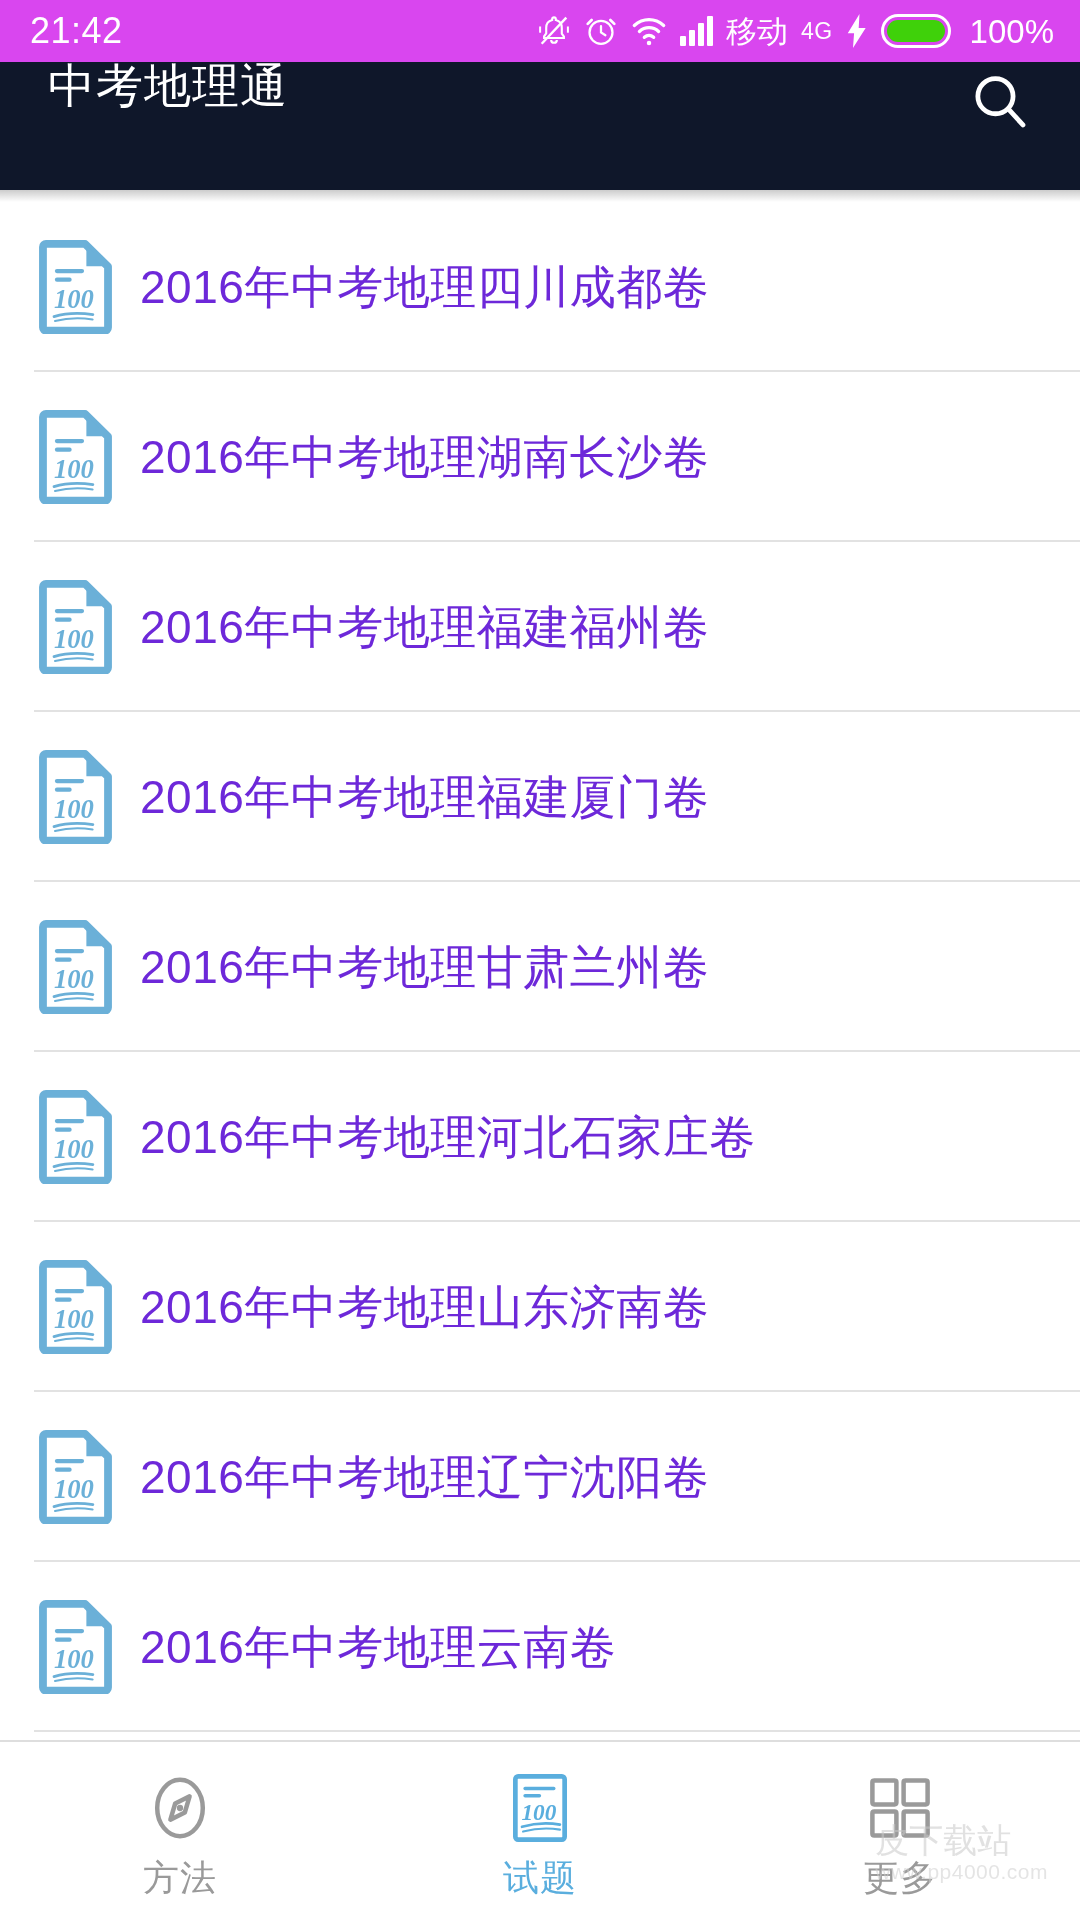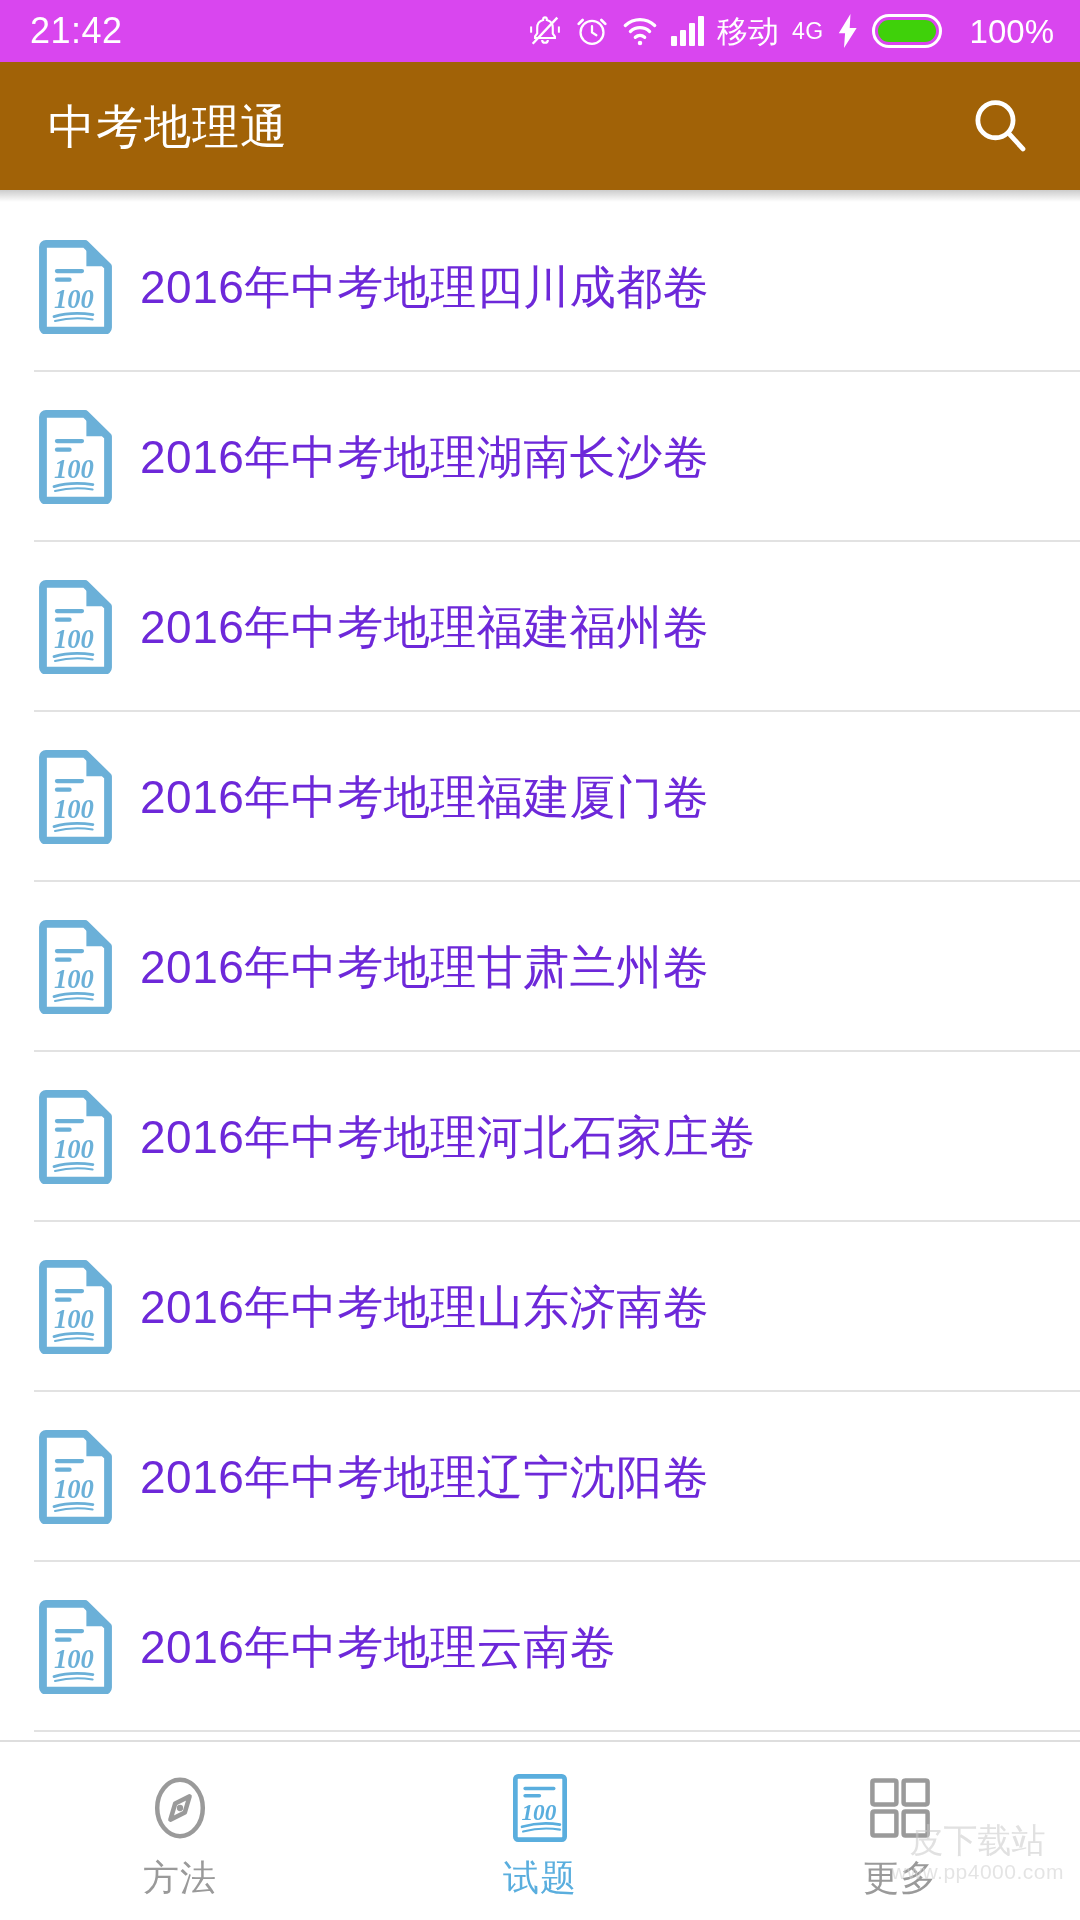--- a/index.html
+++ b/index.html
@@ -19,40 +19,40 @@
     padding:0 26px 0 30px;
     color:#ffffff;
   }
   #status-clock{ font-size:36px; letter-spacing:.5px; line-height:1; }
   #status-right{
     margin-left:auto; display:flex; align-items:center; gap:13px;text-align:center;
   }
   .sb-ico{ display:block; }
   #status-carrier{ font-size:31px; line-height:1; }
   #status-net{ font-size:23px; line-height:1; letter-spacing:.5px; }
-  #status-batt-pct{ font-size:33px; line-height:1; margin-left:15px; }
+  #status-batt-pct{ font-size:33px; line-height:1; margin-left:6px; }
   .batt-shell{
     width:70px; height:34px; border:3px solid #ffffff; border-radius:17px;
     position:relative; display:flex; align-items:center; padding:3px;
   }
   .batt-fill{ height:100%; width:100%; background:#3fd10a; border-radius:12px; }
 
   
   .sig{ display:flex; align-items:flex-end; gap:3px; height:30px; }
   .sig i{ display:block; width:6px; background:#fff; border-radius:1px; }
   .sig i:nth-child(1){ height:10px; }
   .sig i:nth-child(2){ height:16px; }
   .sig i:nth-child(3){ height:23px; }
   .sig i:nth-child(4){ height:30px; }
 
   
   #app-bar{
     height:128px; width:1080px;
-    background:#a16207;
-    display:flex; align-items:center;
+    background:#0f172a;
+    display:flex; align-items:flex-start;
     padding:0 40px 0 48px;
     position:relative;
   }
   #app-title{
     color:#ffffff; font-size:47px; font-weight:400; letter-spacing:1px;
     line-height:1;
   }
   #search-button{
     margin-left:auto; width:80px; height:80px;
     display:flex; align-items:center; justify-content:center;
@@ -108,23 +108,23 @@
     padding-top:6px;
   }
   .nav-ico{ width:72px; height:72px; display:block; }
   .nav-label{
     font-size:36px; color:#9a9a9a; line-height:1; letter-spacing:1px;
   }
   .nav-item.active .nav-label{ color:#5aaede; }
 
   
   #watermark{
-    position:absolute; right:16px; bottom:36px;
+    position:absolute; right:32px; bottom:36px;
     z-index:9; pointer-events:none;
-    text-align:center; color:#c9c9c9; opacity:.55;
+    text-align:left; color:#c9c9c9; opacity:.55;
     font-size:34px; line-height:1.15;
   }
   #watermark .wm-sub{ font-size:21px; color:#cfcfcf; letter-spacing:.5px; }
 </style>
 </head>
 <body>
 
 <div id="status-bar">
   <div id="status-clock">21:42</div>
 

